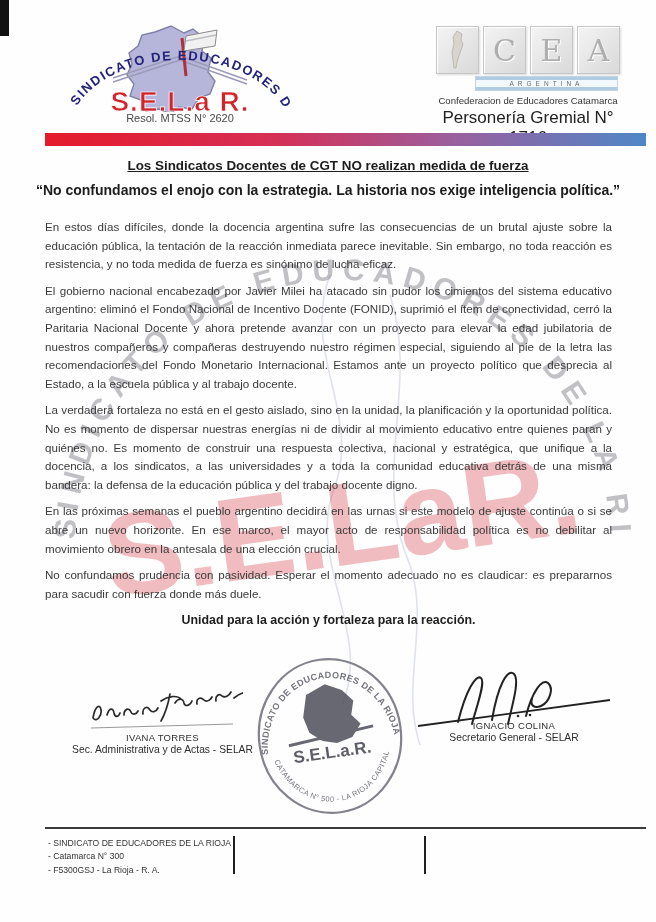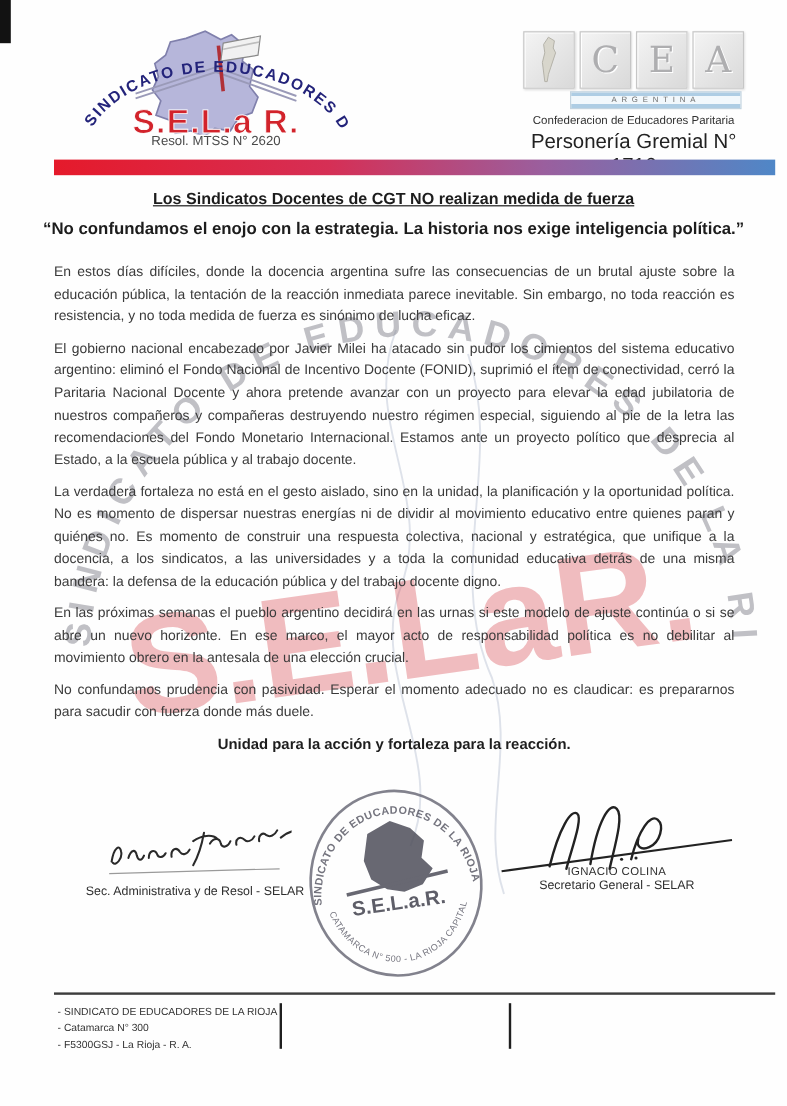--- a/index.html
+++ b/index.html
@@ -90,21 +90,21 @@
           <path d="M9,1 L14,4 13,10 15,14 13,20 11,26 9,32 8,38 6,38 5,30 4,22 6,14 5,7 z" fill="#d8d6cc" stroke="#b2b0a6" stroke-width="0.8"></path>
         </svg>
       </div>
       <div class="cea-tile">C</div>
       <div class="cea-tile">E</div>
       <div class="cea-tile">A</div>
     </div>
     <div class="cea-banner">
       <span>ARGENTINA</span>
     </div>
-    <div class="cea-name">Confederacion de Educadores Paritaria</div>
+    <div class="cea-name">Confederacion de Educadores Catamarca</div>
     <div class="cea-reg">Personería Gremial N° 1716</div>
   </div>
 
   <div class="abs grad-bar"></div>
 
   <div class="abs doc-subtitle">“No confundamos el enojo con la estrategia. La historia nos exige inteligencia política.”</div>
   <div class="abs doc-title">Los Sindicatos Docentes de CGT NO realizan medida de fuerza</div>
 
   <svg class="abs watermark" viewBox="0 0 656 600">
     <defs>
@@ -124,21 +124,22 @@
     <p>En las próximas semanas el pueblo argentino decidirá en las urnas si este modelo de ajuste continúa o si se abre un nuevo horizonte. En ese marco, el mayor acto de responsabilidad política es no debilitar al movimiento obrero en la antesala de una elección crucial.</p>
     <p>No confundamos prudencia con pasividad. Esperar el momento adecuado no es claudicar: es prepararnos para sacudir con fuerza donde más duele.</p>
     <div class="closing">Unidad para la acción y fortaleza para la reacción.</div>
   </div>
 
   <div class="abs sig-left">
     <svg width="160" height="44" viewBox="0 0 160 44">
       <path d="M10,30 C12,18 17,15 18,22 C19,27 14,34 11,31 M24,27 c2,-7 6,-8 7,-2 c1,4 4,5 6,0 m4,2 c0,-6 5,-8 7,-3 c1,3 5,3 7,-1 m5,3 c-1,-6 4,-9 7,-4 c2,3 6,2 8,-2 M78,13 c7,-5 16,-6 20,-2 m-11,-5 c-2,11 -5,20 -9,27 m14,-18 c3,-5 8,-5 9,0 c1,4 6,3 8,-2 m5,3 c-1,-5 3,-8 7,-4 c2,2 6,1 8,-3 m4,4 c-1,-5 3,-8 6,-5 c3,2 7,0 9,-4 m3,6 c9,-7 16,-7 18,-3" fill="none" stroke="#2a2a2a" stroke-width="1.7" stroke-linecap="round"></path>
       <line x1="8" y1="40" x2="150" y2="36" stroke="#9a9a9a" stroke-width="1"></line>
     </svg>
-    <div class="sig-role">Sec. Administrativa y de Resol - SELAR</div>
+    <div class="sig-name">IVANA TORRES</div>
+    <div class="sig-role">Sec. Administrativa y de Actas - SELAR</div>
   </div>
 
   <svg class="abs stamp" viewBox="0 0 160 165">
     <g transform="rotate(-8 80 82)" opacity="0.85">
       <defs>
         <path id="stTop" d="M 16,96 A 64,72 0 0 1 144,96" fill="none"></path>
         <path id="stBot" d="M 20,92 A 61,68 0 0 0 140,92" fill="none"></path>
       </defs>
       <ellipse cx="80" cy="82" rx="71" ry="77" fill="none" stroke="#6d6d7a" stroke-width="2.2"></ellipse>
       <text font-size="9" letter-spacing="0.4" fill="#5c5c68" font-weight="bold">

